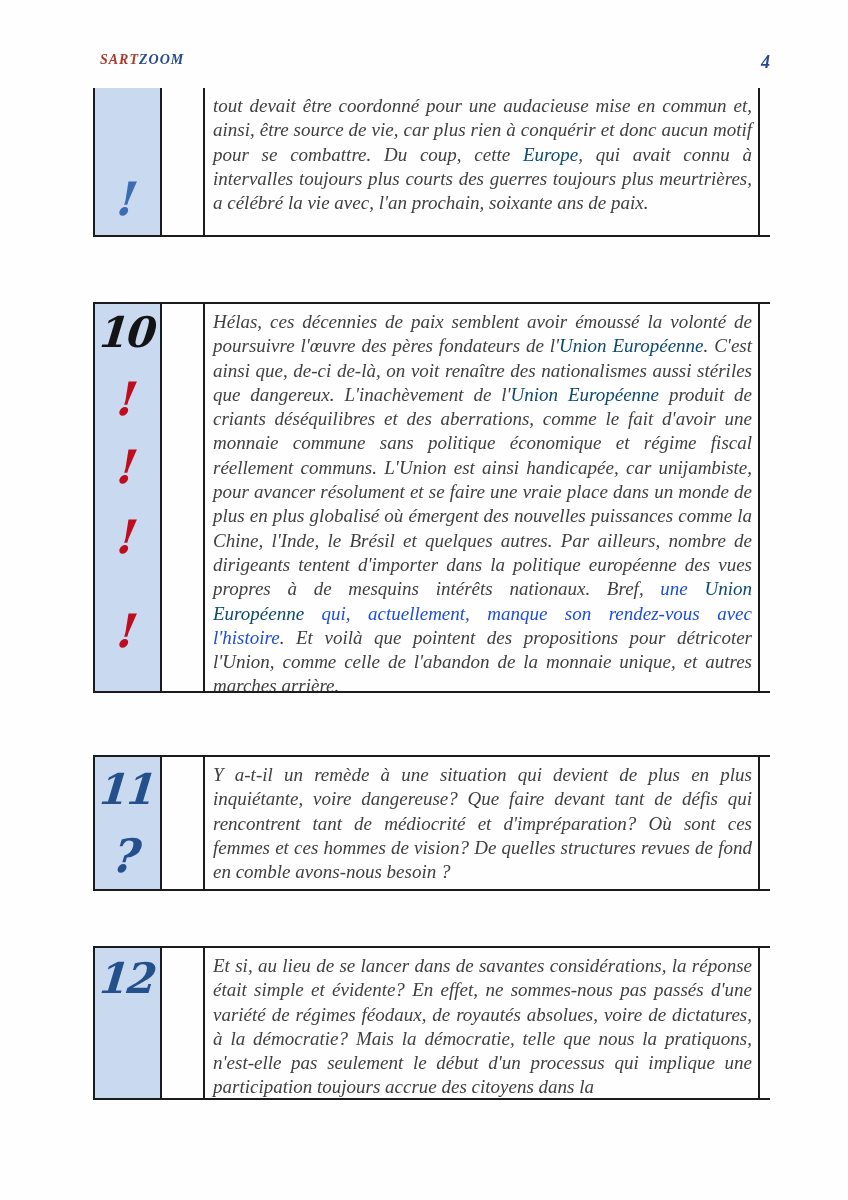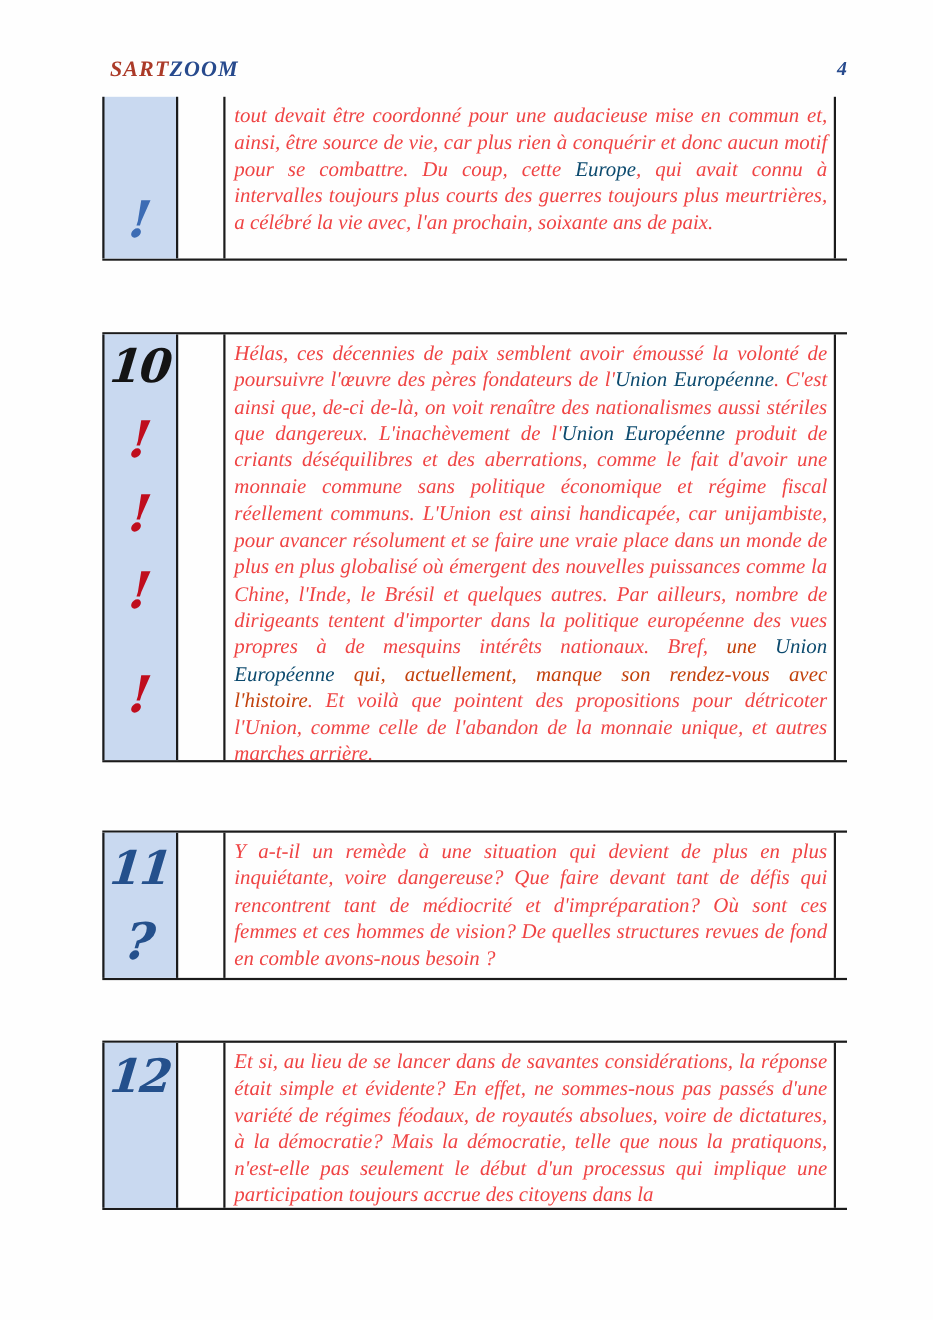--- a/index.html
+++ b/index.html
@@ -6,21 +6,21 @@
   body{
     width:848px;height:1200px;background:#ffffff;
     font-family:"Liberation Serif", serif;
     position:relative;overflow:hidden;
   }
   .page{position:absolute;left:0;top:0;width:848px;height:1200px;background:#fefefe;}
 
   
   .header-brand{
     position:absolute;left:100px;top:52px;
-    font-style:italic;font-weight:bold;font-size:20px;letter-spacing:1px;
+    font-style:italic;font-weight:bold;font-size:14px;letter-spacing:1px;
     white-space:nowrap;
   }
   .brand-red{color:#ab3a28;}
   .brand-blue{color:#274a8d;}
   .page-number{
     position:absolute;left:740px;top:52px;width:30px;text-align:right;
     font-style:italic;font-weight:bold;font-size:18px;color:#274a8d;
   }
 
   
@@ -37,23 +37,23 @@
     position:absolute;left:110px;top:0;bottom:0;width:657px;box-sizing:border-box;
     border-left:2px solid #1b1b1b;border-right:2px solid #1b1b1b;
     overflow:hidden;
   }
   .text-cell{width:557px;}
   .para{
     margin:0;padding:6px 6px 0 8px;
     font-style:italic;font-size:19px;line-height:24.3px;
     text-align:justify;color:#16161e;
   }
-  .seg-black{color:#ef4444;}
+  .seg-black{color:#404040;}
   .seg-blue{color:#0c4a6e;}
-  .seg-red{color:#c2410c;}
+  .seg-red{color:#1d4ed8;}
 
   .mark{
     position:absolute;left:0;width:65px;text-align:center;line-height:1;
     font-weight:bold;font-style:italic;font-family:"DejaVu Serif", serif;
     transform:skewX(-6deg);
   }
   .num{font-size:42px;letter-spacing:-2px;}
   .bang{font-size:46px;}
   .mark-black{color:#141414;}
   .mark-navy{color:#24508c;}

